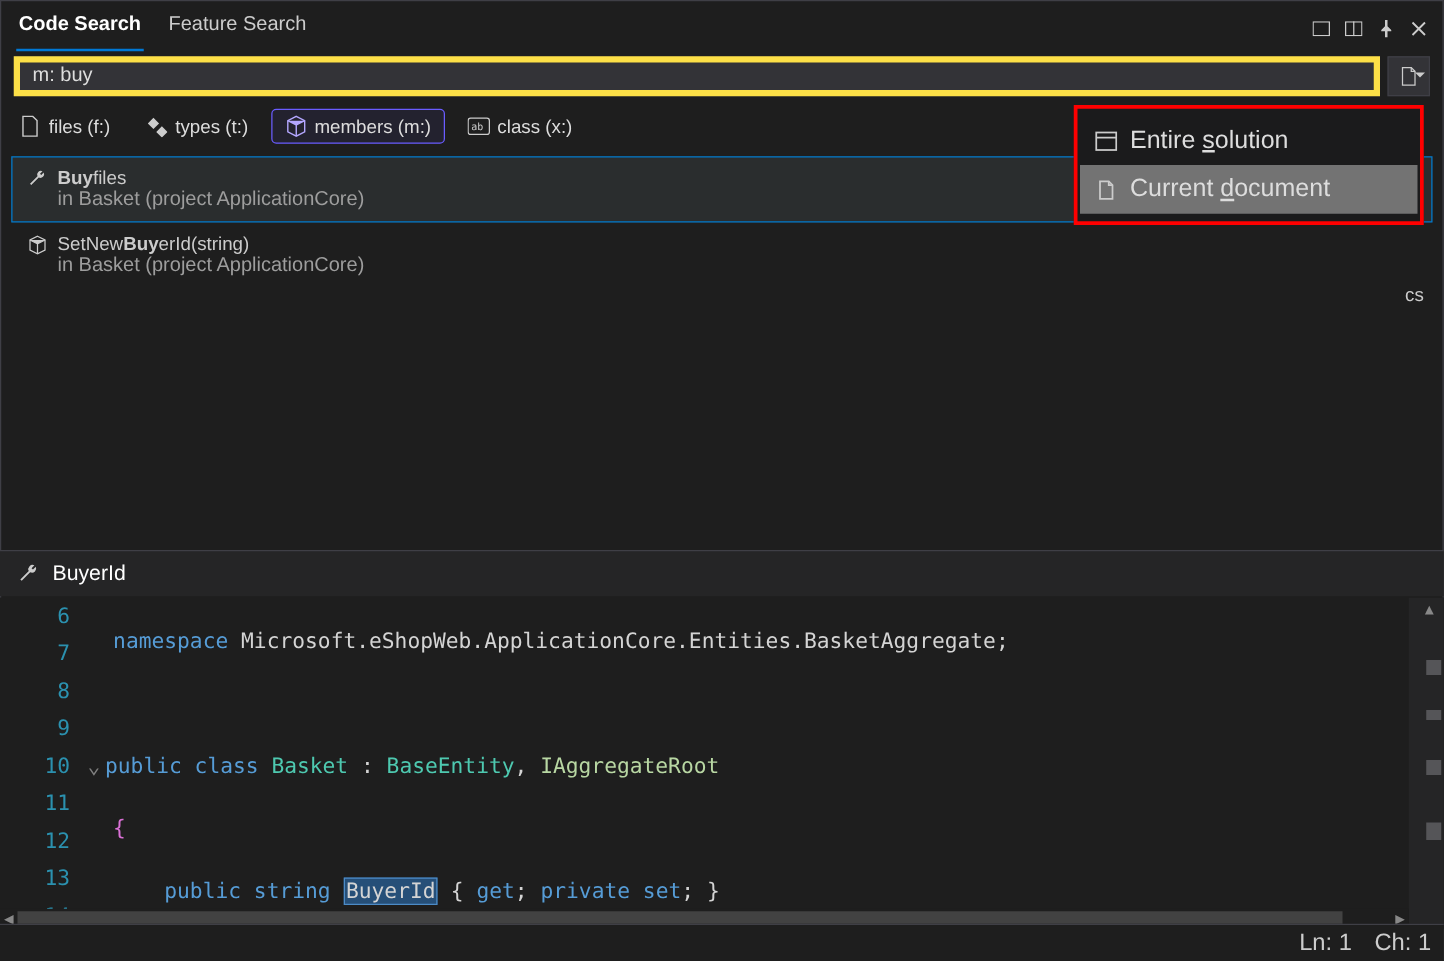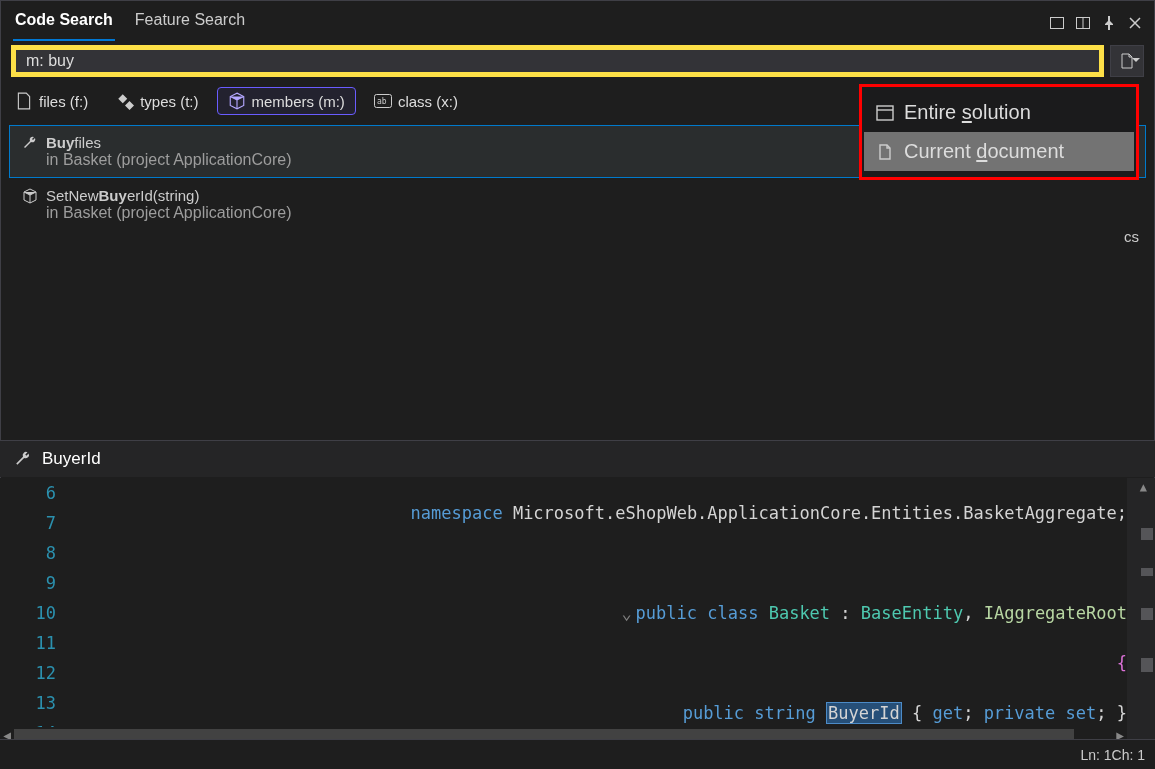--- a/index.html
+++ b/index.html
@@ -191,21 +191,20 @@
     text-align: right;
     padding-right: 14px;
     color: #2b91af;
     user-select: none;
   }
   .gutter div { height: 30px; line-height: 30px; }
   .code {
     flex: 1;
     white-space: pre;
     position: relative;
-    text-align: right;
   }
   .code-line { height: 30px; line-height: 30px; }
   .kw { color: #569cd6; }
   .cls { color: #4ec9b0; }
   .intf { color: #b8d7a3; }
   .id { color: #d4d4d4; }
   .punct { color: #d4d4d4; }
   .folding { color: #808080; margin-right: 4px; display:inline-block; width:10px;}
   .highlight {
     background: #264f78;
@@ -227,21 +226,22 @@
     position: absolute;
     bottom: 0;
     left: 0; right: 0;
     height: 30px;
     background: #1e1e1e;
     border-top: 1px solid #3f3f46;
     display: flex;
     align-items: center;
     justify-content: flex-end;
     padding: 0 10px;
-    font-size: 14px;
+    gap: 18px;
+    font-size: 19px;
     color: #cccccc;
   }
   .hscroll {
     position: absolute;
     bottom: 26px;
     left: 0;
     right: 28px;
     height: 16px;
     background: #1e1e1e;
   }

